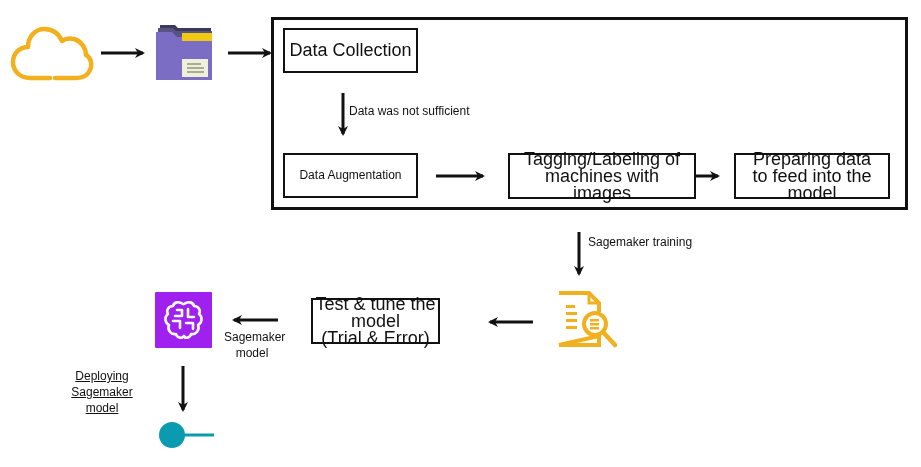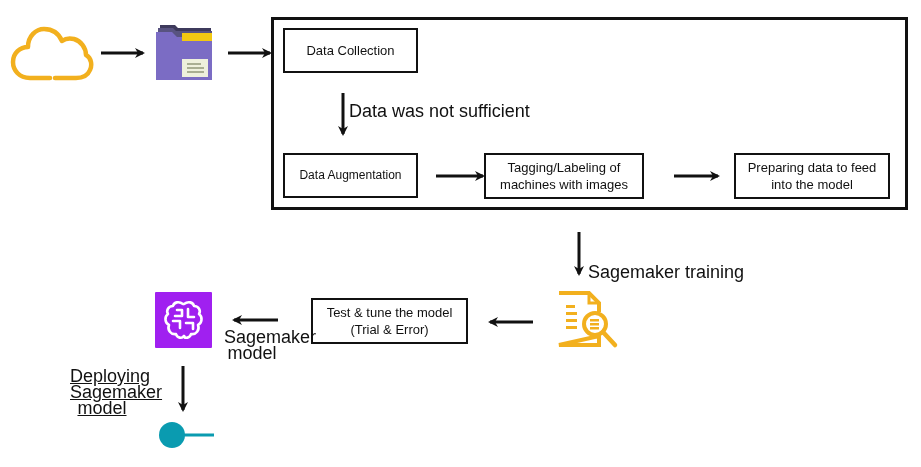--- a/index.html
+++ b/index.html
@@ -1,23 +1,23 @@
 <!DOCTYPE html>
 <html><head>
 <meta charset="utf-8">
 <style>
   html, body { margin: 0; padding: 0; background: #ffffff; }
   body { width: 921px; height: 467px; position: relative; overflow: hidden;
          font-family: "Liberation Sans", "DejaVu Sans", sans-serif; color: #111; }
   .abs { position: absolute; }
   .box { position: absolute; border: 2px solid #111; background: #fff; box-sizing: border-box;
          display: flex; align-items: center; justify-content: center; text-align: center;
-         font-size: 13px; line-height: 17px; }
+         font-size: 18px; line-height: 17px; }
   .frame { position: absolute; border: 3px solid #111; box-sizing: border-box; }
-  .label { position: absolute; font-size: 18px; line-height: 16px; }
+  .label { position: absolute; font-size: 12px; line-height: 16px; }
   svg.arrows { position: absolute; left: 0; top: 0; }
 </style>
 </head>
 <body>
 
 <svg class="arrows" width="921" height="467">
   <defs>
     <marker id="ah" markerWidth="10" markerHeight="10" refX="8" refY="5" orient="auto" markerUnits="userSpaceOnUse">
       <path d="M0,0 L10,5 L0,10 L3,5 Z" fill="#111"></path>
     </marker>
@@ -53,45 +53,45 @@
 <div class="box" style="left:283px; top:28px; width:135px; height:45px;">
   <span>Data Collection</span>
 </div>
 
 <div class="label" style="left:349px; top:103px;">Data was not sufficient</div>
 
 <div class="box" style="left:283px; top:153px; width:135px; height:45px; font-size:12px;text-align:right;">
   <span>Data Augmentation</span>
 </div>
 
-<div class="box" style="left:484px; top:153px; width:160px; height:46px; padding:0 6px;">
+<div class="box" style="left:508px; top:153px; width:188px; height:46px; padding:0 6px;">
   <span>Tagging/Labeling of machines with images</span>
 </div>
 
 <div class="box" style="left:734px; top:153px; width:156px; height:46px; padding:0 10px;">
   <span>Preparing data to feed into the model</span>
 </div>
 
-<div class="label" style="left:588px; top:264px;">Sagemaker training</div>
+<div class="label" style="left:588px; top:234px;">Sagemaker training</div>
 
 <svg class="abs" style="left:555px; top:290px;" width="66" height="62" viewBox="0 0 66 62">
   <path d="M4,3 L34,3 L44,13 L44,22 M44,46 L44,55 L4,55 Z" fill="none" stroke="#F2B01E" stroke-width="4" stroke-linejoin="miter"></path>
   <path d="M34,3 L34,13 L44,13" fill="none" stroke="#F2B01E" stroke-width="3"></path>
   <rect x="11" y="15" width="9" height="3" fill="#F2B01E"></rect>
   <rect x="11" y="22" width="11" height="3" fill="#F2B01E"></rect>
   <rect x="11" y="29" width="11" height="3" fill="#F2B01E"></rect>
   <rect x="11" y="36" width="11" height="3" fill="#F2B01E"></rect>
   <circle cx="40" cy="34" r="11" fill="#fff" stroke="#F2B01E" stroke-width="4"></circle>
   <rect x="35" y="29" width="9" height="2.5" fill="#F2B01E"></rect>
   <rect x="35" y="33" width="9" height="2.5" fill="#F2B01E"></rect>
   <rect x="35" y="37" width="9" height="2.5" fill="#F2B01E"></rect>
   <line x1="48" y1="42" x2="60" y2="55" stroke="#F2B01E" stroke-width="4.5" stroke-linecap="round"></line>
 </svg>
 
-<div class="box" style="left:311px; top:298px; width:157px; height:46px; flex-direction:column;">
+<div class="box" style="left:311px; top:298px; width:129px; height:46px; flex-direction:column;">
   <span>Test &amp; tune the model</span>
   <span>(Trial &amp; Error)</span>
 </div>
 
 <svg class="abs" style="left:155px; top:292px;" width="57" height="56" viewBox="0 0 57 56">
   <rect x="0" y="0" width="57" height="56" rx="1" fill="#A020F0"></rect>
   <g fill="none" stroke="#fff" stroke-width="2.6" stroke-linecap="round" stroke-linejoin="round">
     <path d="M28,12 C24,9 19,10 18,14 C13,14 11,19 13,22 C9,25 10,31 14,33 C12,38 16,43 21,42 C22,46 27,47 29,44"></path>
     <path d="M29,12 C33,9 38,10 39,14 C44,14 46,19 44,22 C48,25 47,31 43,33 C45,38 41,43 36,42 C35,46 30,47 29,44"></path>
     <path d="M22,18 L27,18 L27,24 L20,24"></path>

